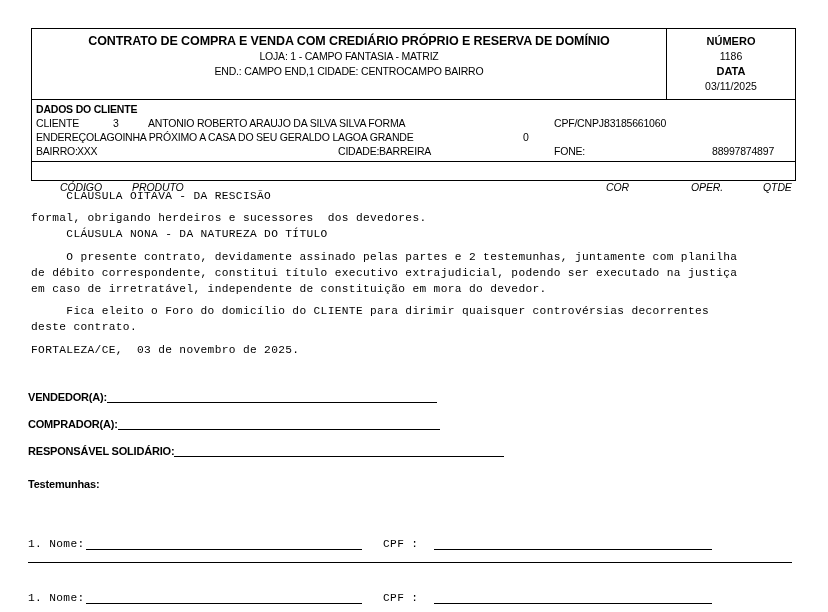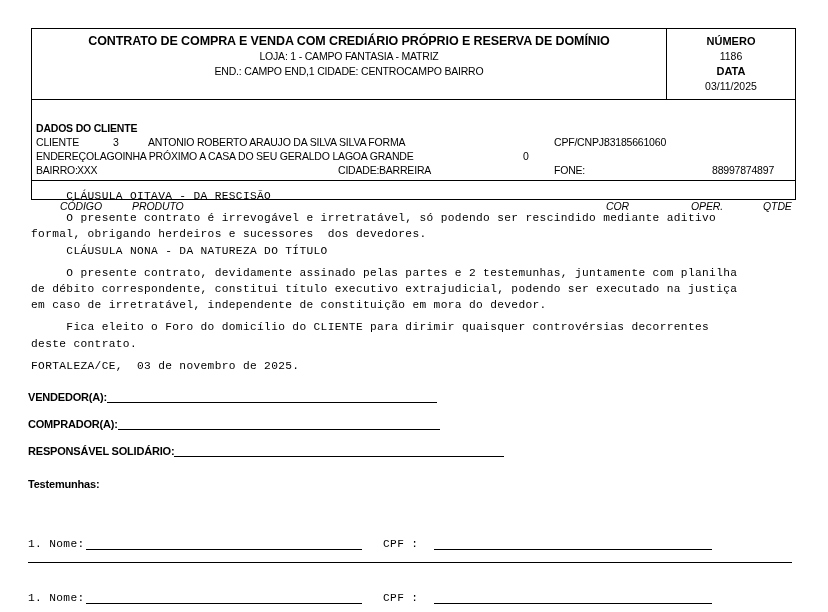--- a/index.html
+++ b/index.html
@@ -80,21 +80,20 @@
   .data-value {
     font-size: 10.5px;
     line-height: 15px;
   }
 
   
   .client-block {
     border-bottom: 1.5px solid #000;
     padding: 2px 0 3px 4px;
     position: relative;
-    margin-top: 19px;
   }
   .client-title {
     font-size: 10.5px;
     font-weight: bold;
     line-height: 14px;
     letter-spacing: -0.2px;
   }
   .client-row {
     position: relative;
     height: 14px;
@@ -250,21 +249,20 @@
       <span class="ch-seg" style="left:100px;">PRODUTO</span>
       <span class="ch-seg" style="left:574px;">COR</span>
       <span class="ch-seg" style="left:659px;">OPER.</span>
       <span class="ch-seg" style="left:731px;">QTDE</span>
     </div>
   </div>
 
   <div class="contract-body">
     <div class="cb-line">     CLÁUSULA OITAVA - DA RESCISÃO</div>
     <div class="cb-gap"></div>
-    <div class="cb-line">     O presente contrato é irrevogável e irretratável, só podendo ser rescindido mediante aditivo</div>
     <div class="cb-line">formal, obrigando herdeiros e sucessores  dos devedores.</div>
     <div class="cb-line">     CLÁUSULA NONA - DA NATUREZA DO TÍTULO</div>
     <div class="cb-gap"></div>
     <div class="cb-line">     O presente contrato, devidamente assinado pelas partes e 2 testemunhas, juntamente com planilha</div>
     <div class="cb-line">de débito correspondente, constitui título executivo extrajudicial, podendo ser executado na justiça</div>
     <div class="cb-line">em caso de irretratável, independente de constituição em mora do devedor.</div>
     <div class="cb-gap"></div>
     <div class="cb-line">     Fica eleito o Foro do domicílio do CLIENTE para dirimir quaisquer controvérsias decorrentes</div>
     <div class="cb-line">deste contrato.</div>
     <div class="cb-gap"></div>

